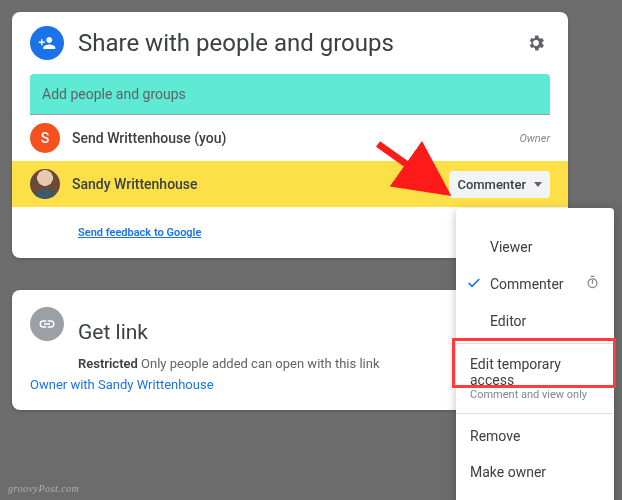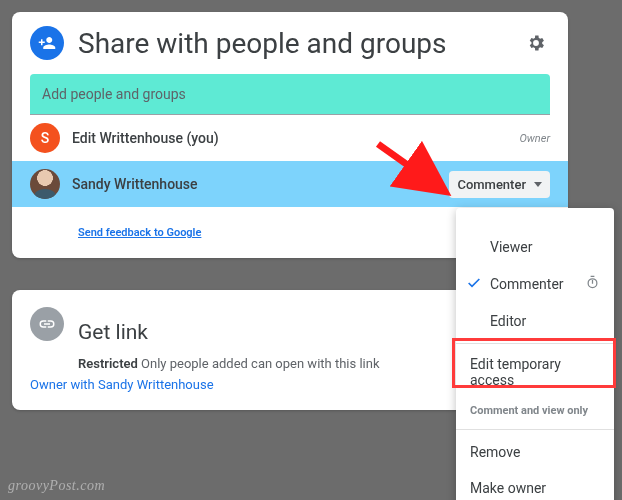--- a/index.html
+++ b/index.html
@@ -30,21 +30,21 @@
     width: 34px; height: 34px;
     background: #1a73e8;
     border-radius: 50%;
     display: flex;
     align-items: center;
     justify-content: center;
     flex-shrink: 0;
   }
   .share-icon-circle svg { fill: #fff; }
   .header-title {
-    font-size: 28px;
+    font-size: 24px;
     font-weight: 400;
     color: #3c4043;
     margin-left: 14px;
     flex: 1;
   }
   .gear-btn {
     width: 28px; height: 28px;
     display: flex; align-items: center; justify-content: center;
     cursor: pointer;
     color: #5f6368;
@@ -57,21 +57,21 @@
     padding: 12px 12px;
     color: #5f6368;
     font-size: 14px;
   }
   .person-row {
     display: flex;
     align-items: center;
     padding: 8px 18px;
   }
   .person-row.highlight {
-    background: #7dd3fc;
+    background: #fde047;
     justify-content: center;
   }
   .avatar {
     width: 30px; height: 30px;
     border-radius: 50%;
     margin-right: 12px;
     flex-shrink: 0;
     display: flex; align-items: center; justify-content: center;
     color: #fff;
     font-size: 14px;
@@ -211,22 +211,21 @@
     background:#e0e0e0;
     margin:4px 0;
   }
   .menu-item.multi {
     display:block;
     padding:8px 14px 8px 14px;
   }
   .menu-item.multi .sub {
     font-size:11px;
     color:#80868b;
-    margin-top:16px;
-    font-weight:bold;
+    margin-top:0;
   }
   .red-box {
     position:absolute;
     left:452px;
     top:338px;
     width:164px;
     height:50px;
     border:3px solid #ff3b3b;
     z-index:11;
     pointer-events:none;
@@ -239,21 +238,21 @@
     height:58px;
     z-index:12;
     pointer-events:none;
   }
   .watermark {
     position:absolute;
     left:8px;
     bottom:6px;
     font-family: Georgia, serif;
     font-style: italic;
-    font-size:14px;
+    font-size:10px;
     color:rgba(255,255,255,0.45);
     letter-spacing:0.5px;
   }
 </style>
 </head>
 <body>
 
 <div class="modal">
   <div class="header">
     <div class="share-icon-circle">
@@ -268,21 +267,21 @@
         </svg>
     </div>
   </div>
 
   <div class="add-row">
     <span>Add people and groups</span>
   </div>
 
   <div class="person-row">
     <div class="avatar orange">S</div>
-    <div class="person-name">Edit Writtenhouse (you)</div>
+    <div class="person-name">Send Writtenhouse (you)</div>
     <div class="role-text-owner">Owner</div>
   </div>
 
   <div class="person-row highlight">
     <div class="avatar photo"></div>
     <div class="person-name">Sandy Writtenhouse</div>
     <span class="timer-icon">
       <svg width="16" height="16" viewBox="0 0 24 24" fill="currentColor">
           <path d="M15 1H9v2h6V1zm-3 20a8 8 0 1 1 8-8 8 8 0 0 1-8 8zm0-14a6 6 0 1 0 6 6 6 6 0 0 0-6-6zm1 7h-2V8h2z"></path>
         </svg>

